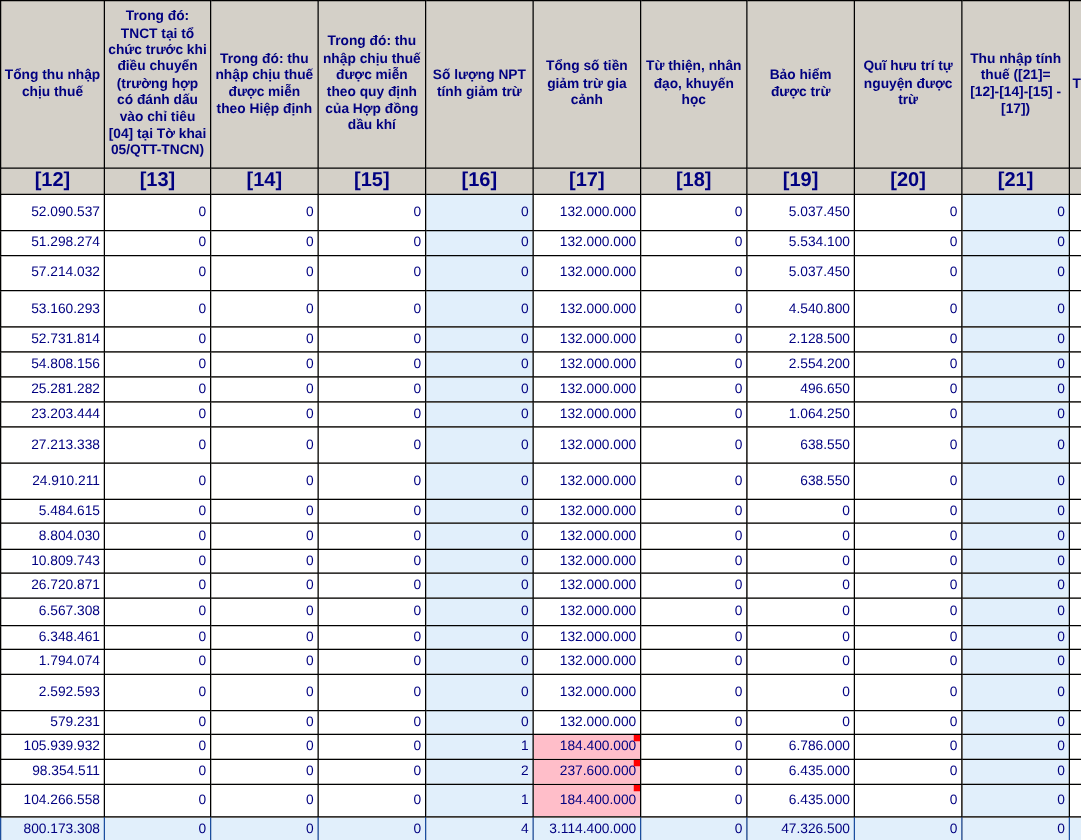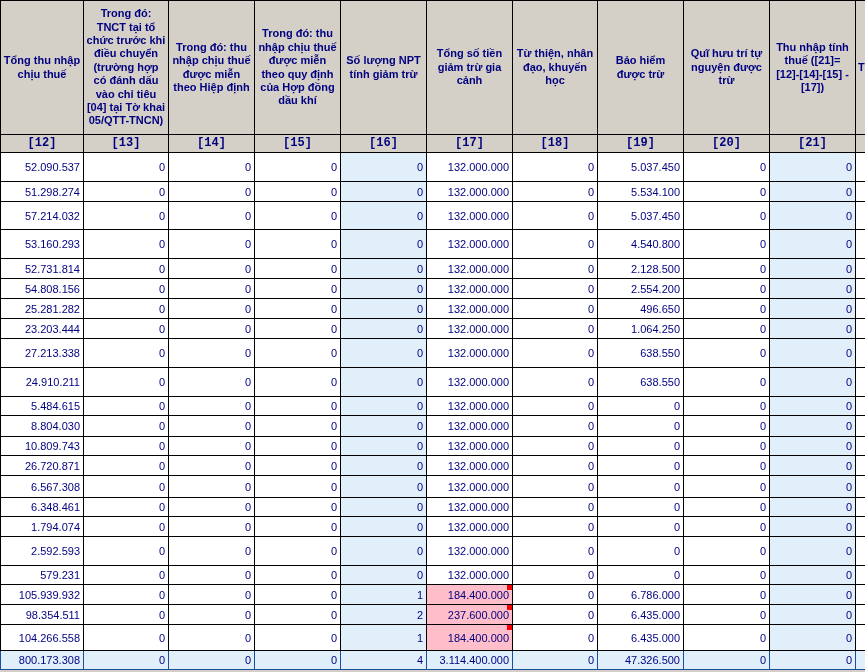--- a/index.html
+++ b/index.html
@@ -26,21 +26,21 @@
   col.c8{width:86px}col.c9{width:86px}col.c10{width:10px}
   th,td{border:1px solid var(--border);overflow:hidden;}
   thead tr.hdr-row{height:134px;}
   thead tr.code-row{height:18px;}
   thead th{
     background:var(--header-bg);
     color:var(--grid-text);
     font-weight:bold;font-size:11px;line-height:1.22;
     text-align:center;vertical-align:middle;padding:0 2px;
   }
-  thead tr.code-row th{font-size:12px;padding:0 1px;font-family:Liberation Mono, monospace;}
+  thead tr.code-row th{font-size:16px;padding:0 1px;}
   thead th.partial{text-align:left;padding:0 0 0 2px;}
   td{
     background:#ffffff;color:var(--grid-text);
     font-size:11px;text-align:right;vertical-align:middle;
     padding:0 3px;white-space:nowrap;
   }
   td.shaded{background:var(--shaded-cell-bg);}
   td.err{background:var(--error-cell-bg);position:relative;}
   td.err::after{
     content:"";position:absolute;top:0;right:0;

